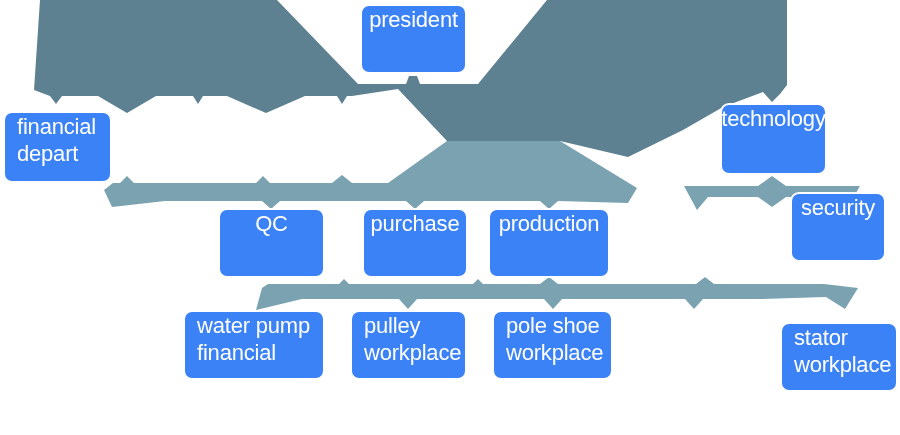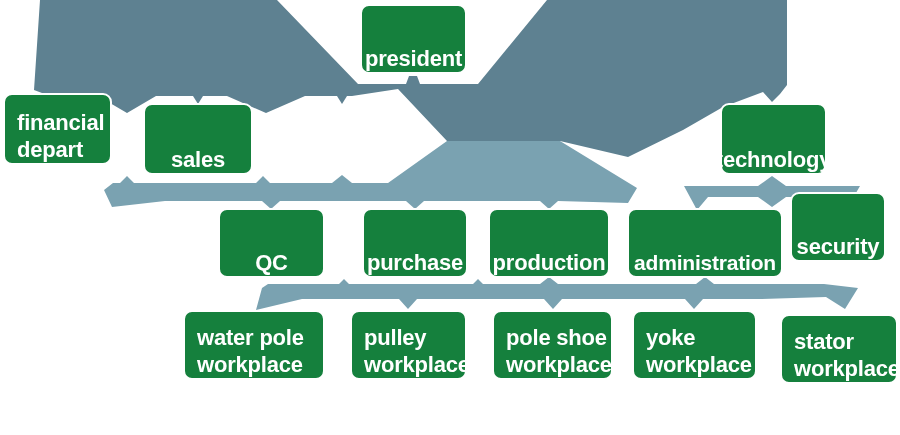--- a/index.html
+++ b/index.html
@@ -4,47 +4,47 @@
 <style>
   html,body{margin:0;padding:0;background:#ffffff;}
   #stage{
     position:relative;width:900px;height:435px;overflow:hidden;
     background:#ffffff;
     font-family:"Liberation Sans", sans-serif;
   }
   #connectors{position:absolute;left:0;top:0;z-index:0;}
   .node{
     position:absolute;z-index:1;box-sizing:border-box;
-    background:#15803d;border:2px solid #ffffff;border-radius:9px;
-    color:#ffffff;font-size:22px;line-height:27px;font-weight:700;
-    display:flex;flex-direction:column;justify-content:flex-end;
+    background:#3b82f6;border:2px solid #ffffff;border-radius:9px;
+    color:#ffffff;font-size:22px;line-height:27px;font-weight:400;
+    display:flex;flex-direction:column;justify-content:flex-start;
     letter-spacing:-0.2px;
   }
   .node.center{align-items:center;text-align:center;padding:0 4px;}
   .node.left{align-items:flex-start;text-align:left;padding:0 4px 0 12px;}
   
   .n-president{left:360px;top:4px;width:107px;height:70px;}
   
-  .n-financial{left:3px;top:93px;width:109px;height:72px;}
+  .n-financial{left:3px;top:111px;width:109px;height:72px;}
   .n-sales{left:143px;top:103px;width:110px;height:72px;}
   .n-vicepresident{left:288px;top:103px;width:109px;height:72px;}
   .n-logistics{left:720px;top:103px;width:107px;height:72px;}
   
   .n-technology{left:40px;top:208px;width:142px;height:70px;}
   .n-qc{left:218px;top:208px;width:107px;height:70px;}
   .n-purchase{left:362px;top:208px;width:106px;height:70px;}
   .n-production{left:488px;top:208px;width:122px;height:70px;}
   .n-administration{left:627px;top:208px;width:156px;height:70px;font-size:21px;}
   .n-security{left:790px;top:192px;width:96px;height:70px;}
   
   .n-waterpump{left:183px;top:310px;width:142px;height:70px;}
   .n-pulley{left:350px;top:310px;width:117px;height:70px;}
   .n-poleshoe{left:492px;top:310px;width:121px;height:70px;}
   .n-yoke{left:632px;top:310px;width:125px;height:70px;}
-  .n-stator{left:780px;top:314px;width:118px;height:70px;}
+  .n-stator{left:780px;top:322px;width:118px;height:70px;}
 </style>
 </head>
 <body>
 
 <div id="stage">
 
   <svg id="connectors" width="900" height="435" viewBox="0 0 900 435">
 
     <polygon points="40,0 277,0 358,84 406,84 409,76 417,76 420,84 478,84 547,0 787,0
               787,85 780,94 772,102 763,92 723,107 683,130 628,157
@@ -67,52 +67,43 @@
               417,299 408,309 399,299 302,299 256,310 262,288" fill="#7aa2b1"></polygon>
   </svg>
 
   <div class="node center n-president">
     <span>president</span>
   </div>
 
   <div class="node left n-financial">
     <span>financial depart</span>
   </div>
-  <div class="node center n-sales">
-    <span>sales</span>
-  </div>
   <div class="node center n-logistics">
     <span>technology</span>
   </div>
 
   <div class="node center n-qc">
     <span>QC</span>
   </div>
   <div class="node center n-purchase">
     <span>purchase</span>
   </div>
   <div class="node center n-production">
     <span>production</span>
   </div>
-  <div class="node center n-administration">
-    <span>administration</span>
-  </div>
   <div class="node center n-security">
     <span>security</span>
   </div>
 
   <div class="node left n-waterpump">
-    <span>water pole workplace</span>
+    <span>water pump financial</span>
   </div>
   <div class="node left n-pulley">
     <span>pulley workplace</span>
   </div>
   <div class="node left n-poleshoe">
     <span>pole shoe workplace</span>
-  </div>
-  <div class="node left n-yoke">
-    <span>yoke workplace</span>
   </div>
   <div class="node left n-stator">
     <span>stator workplace</span>
   </div>
 
 </div>
 
 </body></html>

